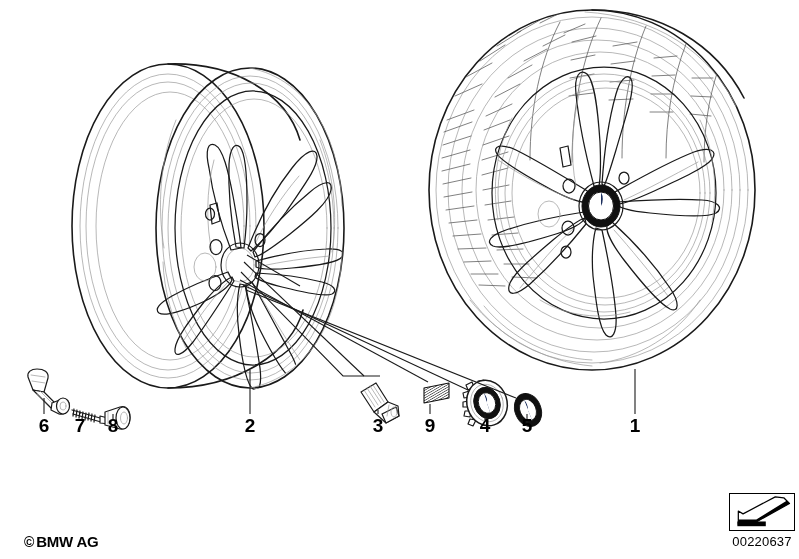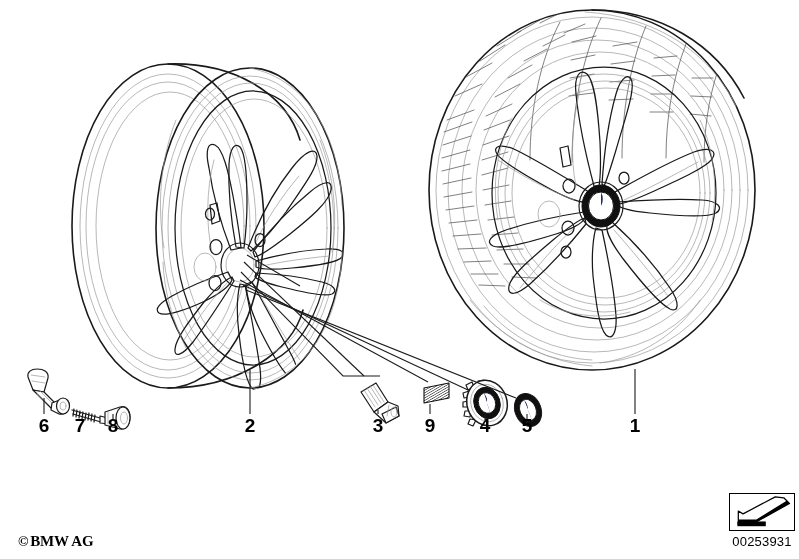--- a/index.html
+++ b/index.html
@@ -32,23 +32,23 @@
     font-size: 19px;
     color: #000000;
     line-height: 1;
     text-align: center;
     width: 24px;
     margin-left: -12px;
     user-select: none;
   }
   #copyright {
     position: absolute;
-    left: 18px;
+    left: 24px;
     top: 533px;
-    font-family: Liberation Serif, serif;
+    font-family: Liberation Sans, sans-serif;
     font-weight: bold;
     font-size: 15px;
     letter-spacing: -0.2px;
     color: #000000;
     white-space: nowrap;
   }
   #copyright .cmark {
     font-size: 14px;
     margin-right: 2px;
   }
@@ -438,15 +438,15 @@
     <span class="cmark">©</span><span>BMW AG</span>
   </div>
 
   <div id="arrow-box">
     <svg viewBox="0 0 66 38" width="64" height="36" xmlns="http://www.w3.org/2000/svg">
       <polygon points="56,4 62,10 26,30 30,32 8,32 8,18 13,21 47,3" fill="#ffffff" stroke="#000" stroke-width="1.3" stroke-linejoin="round"></polygon>
       <polygon points="62,10 26,30 30,33 8,33 8,27 27,27 59,7" fill="#000000"></polygon>
       <rect x="7" y="29" width="30" height="5" fill="#000000"></rect>
     </svg>
   </div>
-  <div id="diagram-id">00253931</div>
+  <div id="diagram-id">00220637</div>
 
 </div>
 
 </body></html>

